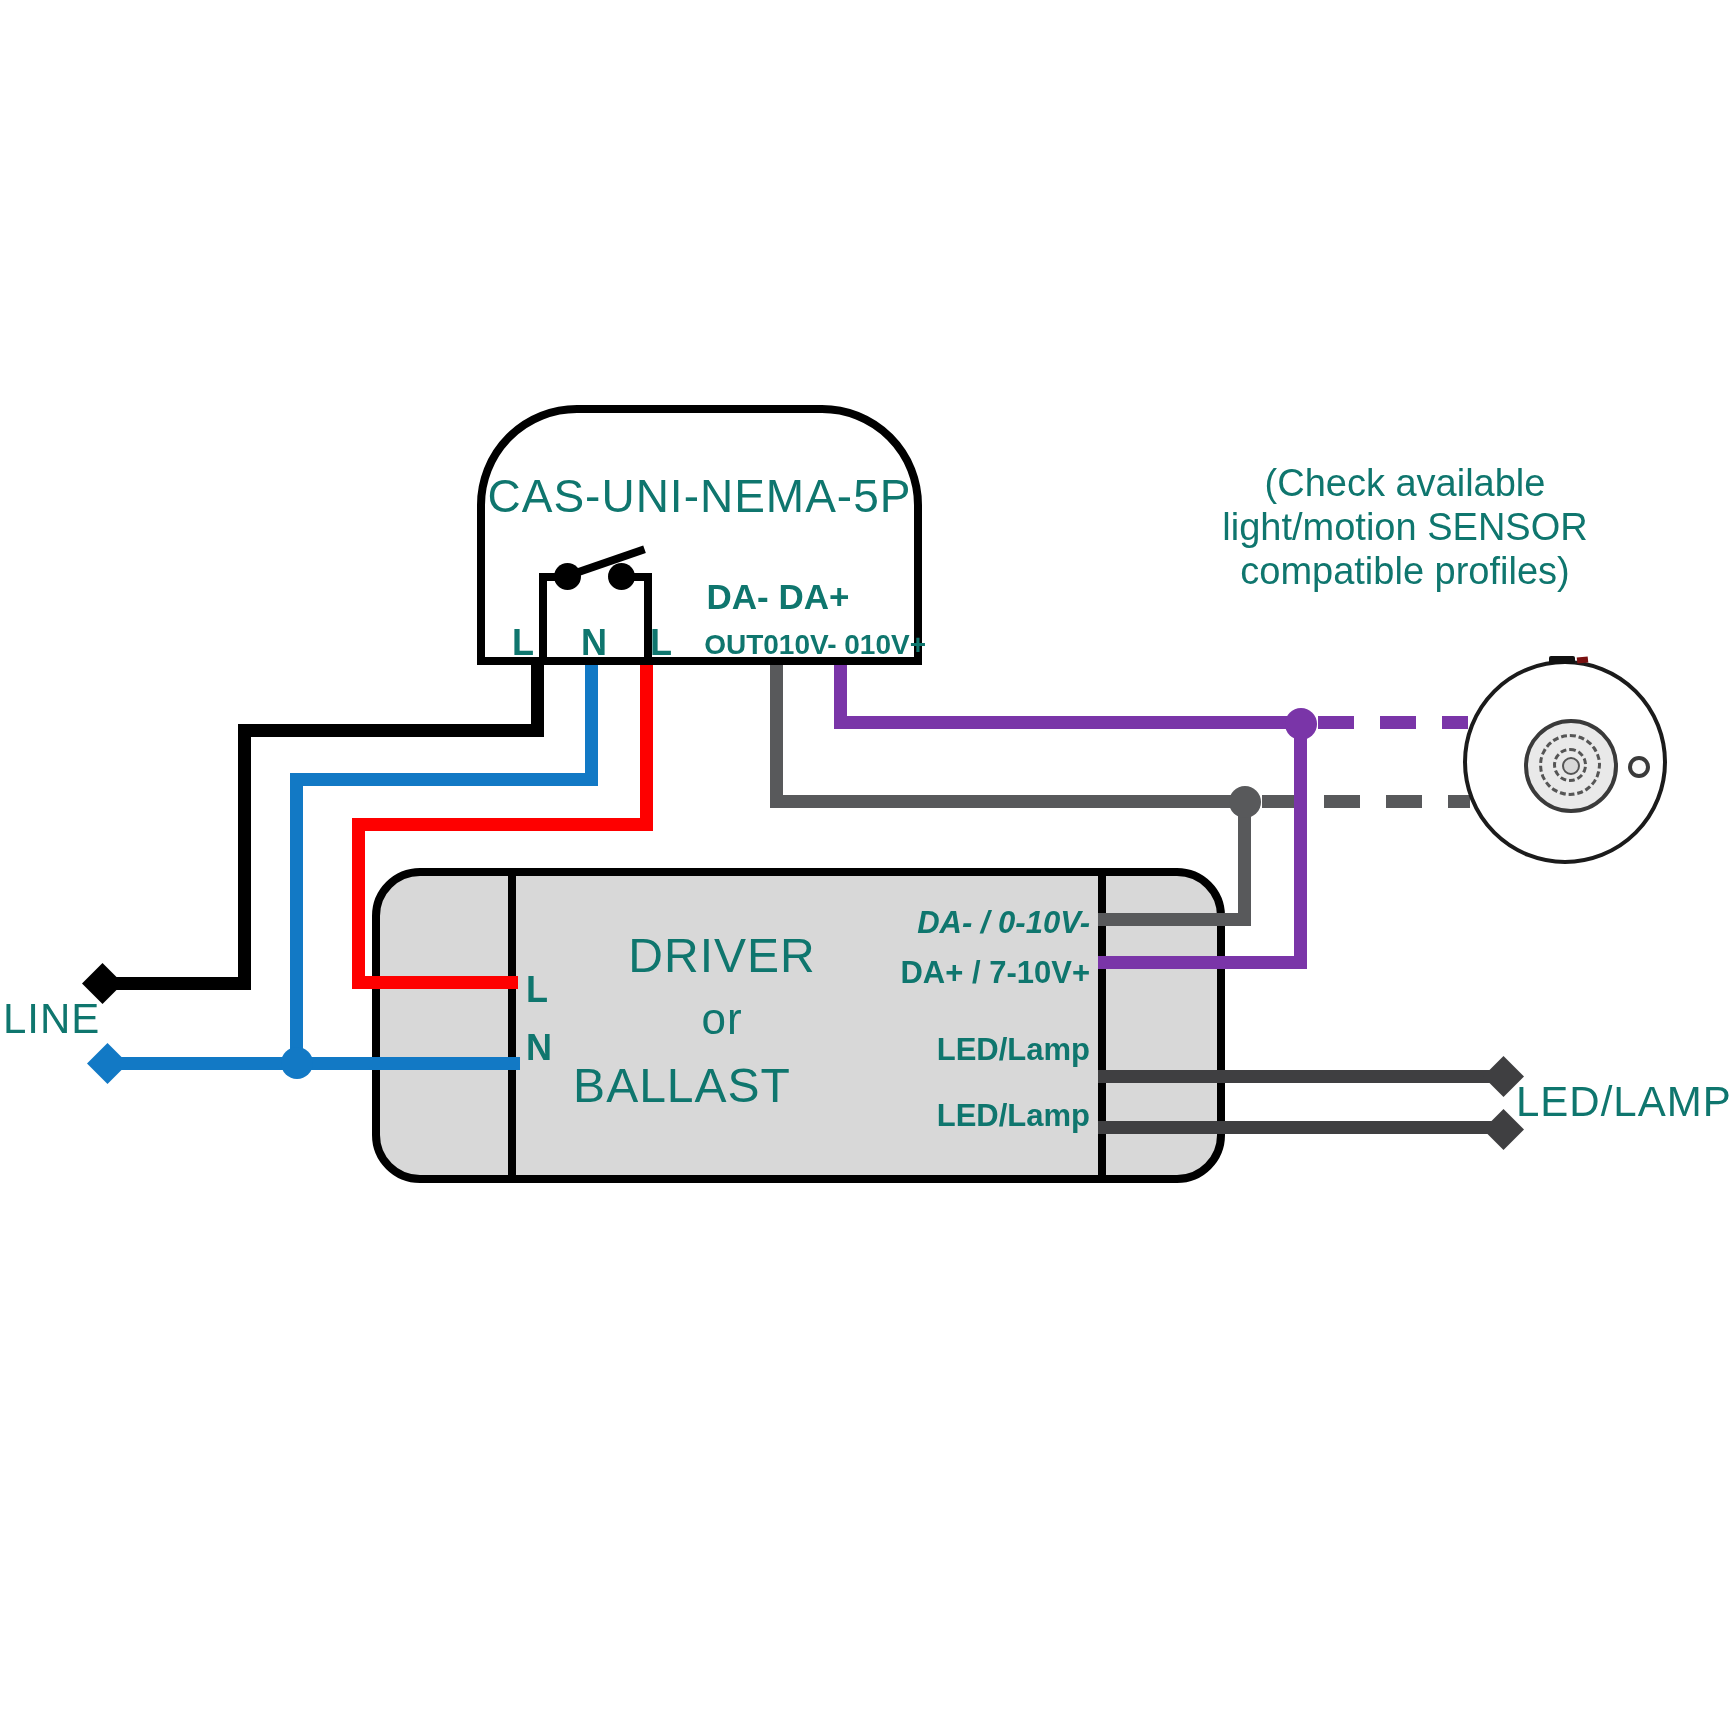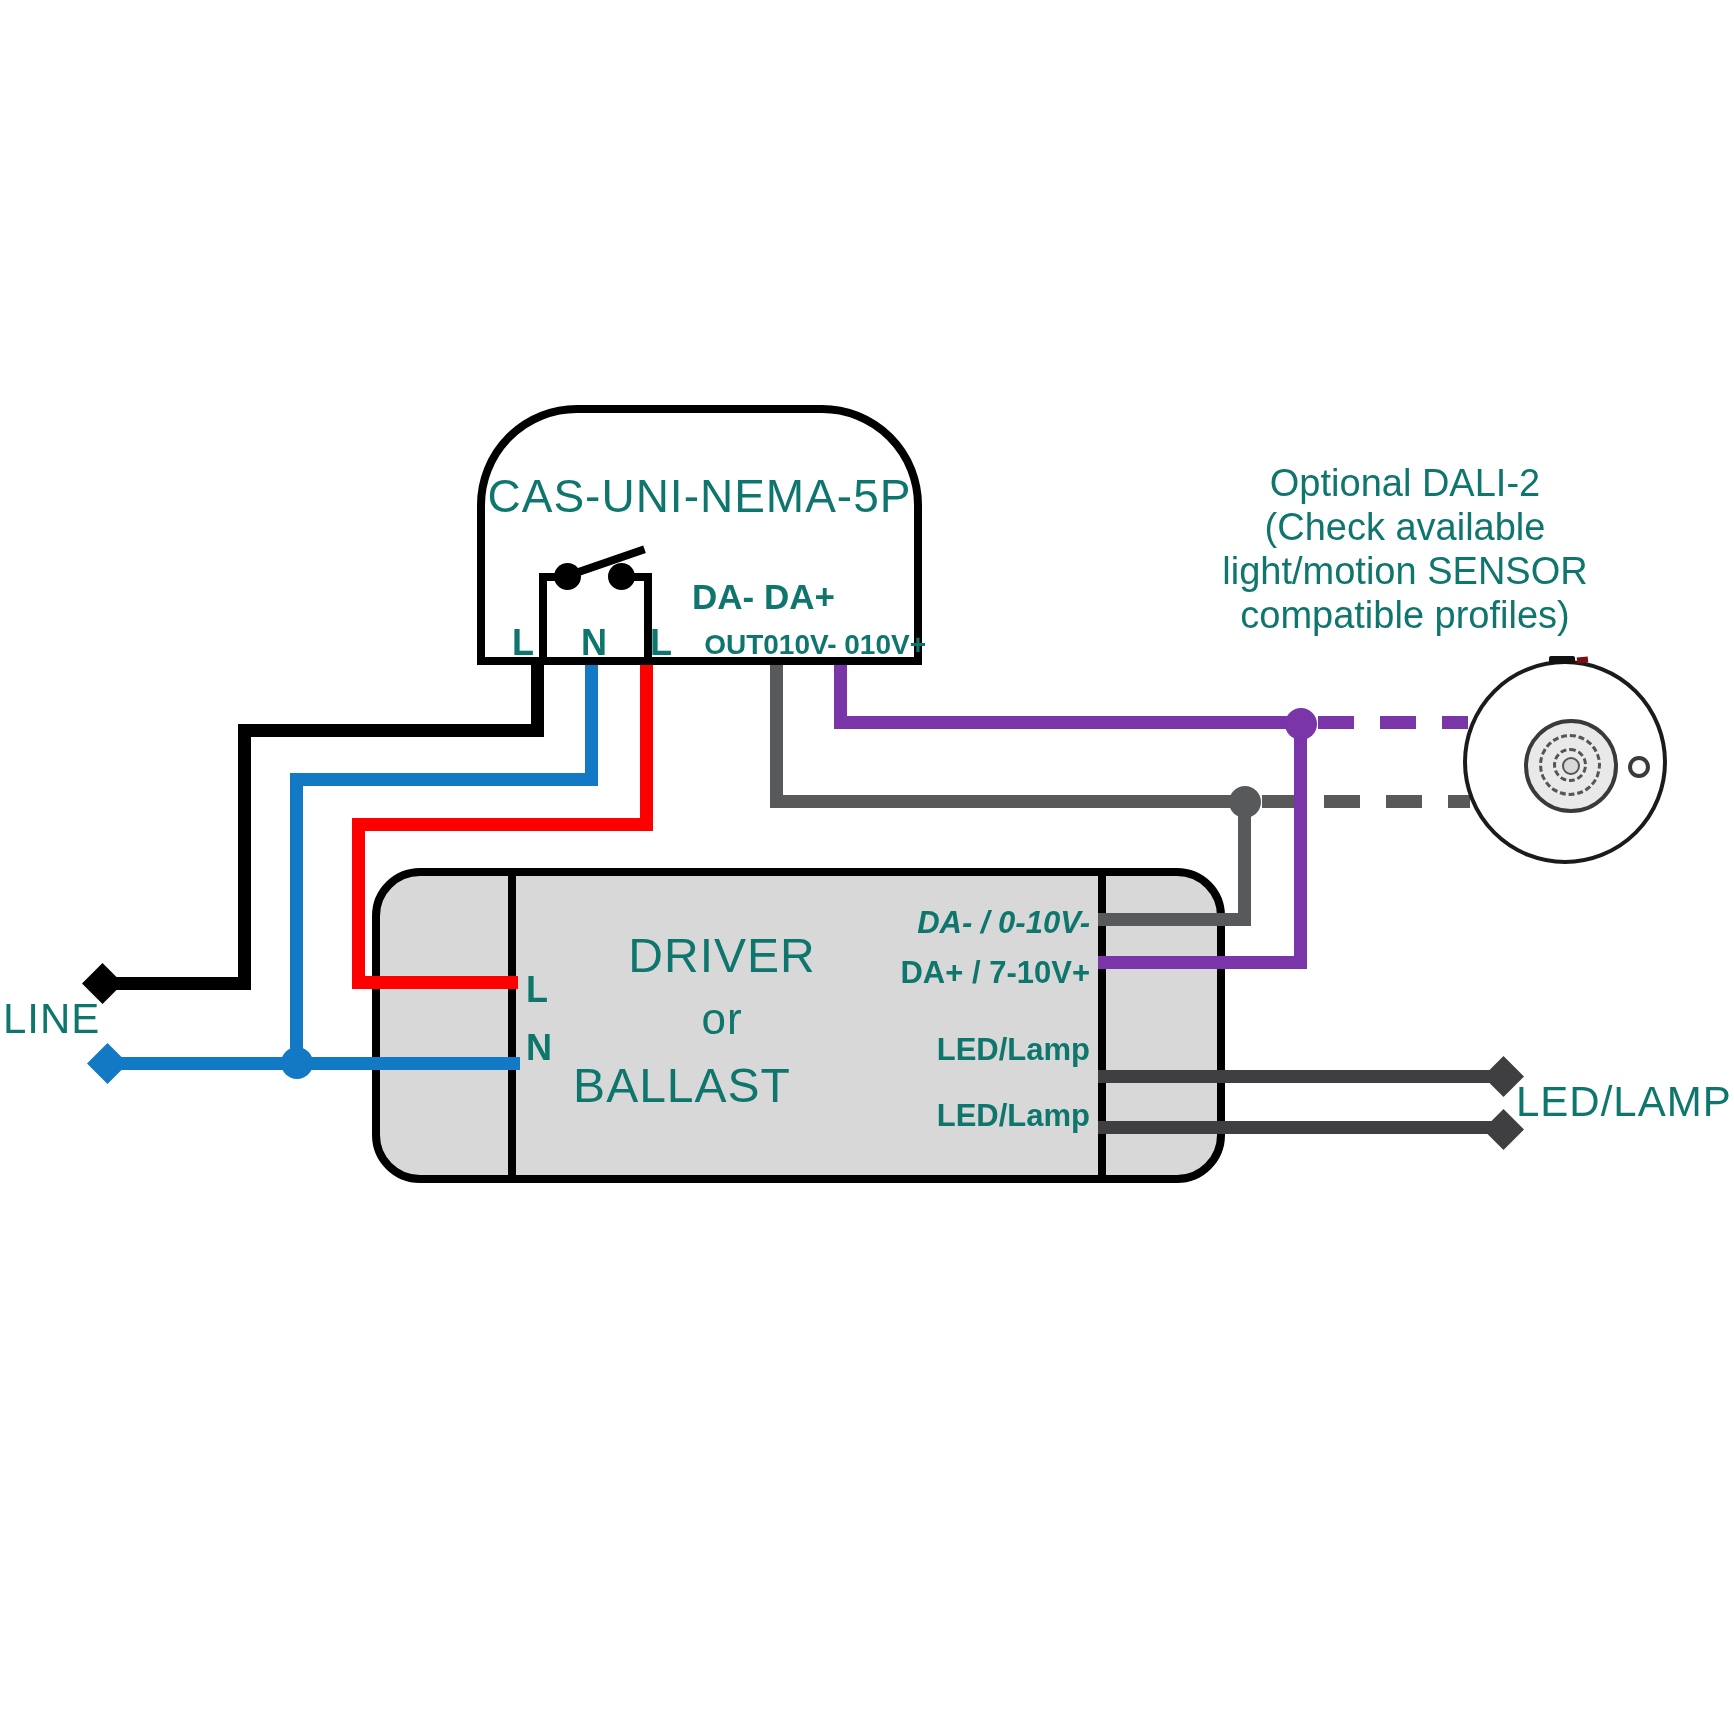--- a/index.html
+++ b/index.html
@@ -60,21 +60,21 @@
     background:#d8d8d8;border:2px solid #555;border-radius:50%;}
   .sensor-indicator{left:161px;top:92px;width:22px;height:22px;box-sizing:border-box;
     border:4px solid #3a3a3a;border-radius:50%;background:#fafafa;z-index:6;}
   .sensor-notch{left:82px;top:-8px;width:26px;height:8px;background:#111;border-radius:2px;z-index:6;}
   .sensor-redtick{left:110px;top:-7px;width:11px;height:6px;background:#7a1010;transform:rotate(-6deg);z-index:6;}
   
   .t{z-index:7;white-space:nowrap;}
   .title-dome{left:50%;top:56px;transform:translateX(-50%);font-size:46px;letter-spacing:1px;z-index:7;white-space:nowrap;}
   .term{font-weight:700;transform:translateX(-50%);}
   .term-l{font-size:36px;}
-  .da-row{left:692px;top:577px;width:232px;text-align:left;font-weight:700;font-size:35px;}
+  .da-row{left:662px;top:577px;width:232px;text-align:center;font-weight:700;font-size:35px;}
   .out-row{left:676px;top:629px;width:250px;text-align:right;font-weight:700;font-size:28px;}
   .driver-title{transform:translateX(-50%);font-size:48px;letter-spacing:1px;text-align:center;}
   .drv-ln{font-weight:700;font-size:36px;}
   .rterm{left:842px;width:248px;text-align:right;font-weight:700;font-size:31px;}
   .big-label{font-size:42px;letter-spacing:1px;}
   .note{left:1160px;top:461px;width:490px;text-align:center;font-size:38px;line-height:44px;z-index:7;}
 </style>
 </head>
 <body>
 
@@ -159,19 +159,18 @@
       <div class="abs lens-ring2"></div>
       <div class="abs lens-center"></div>
     </div>
     <div class="abs sensor-indicator"></div>
   </div>
 
   <div class="abs t big-label" style="left:3px;top:995px;">LINE</div>
   <div class="abs t big-label" style="left:1516px;top:1078px;">LED/LAMP</div>
 
   <div class="abs note">
-    <div>Optional DALI-2</div>
     <div>(Check available</div>
     <div>light/motion SENSOR</div>
     <div>compatible profiles)</div>
   </div>
 
 </div>
 
 </body></html>

